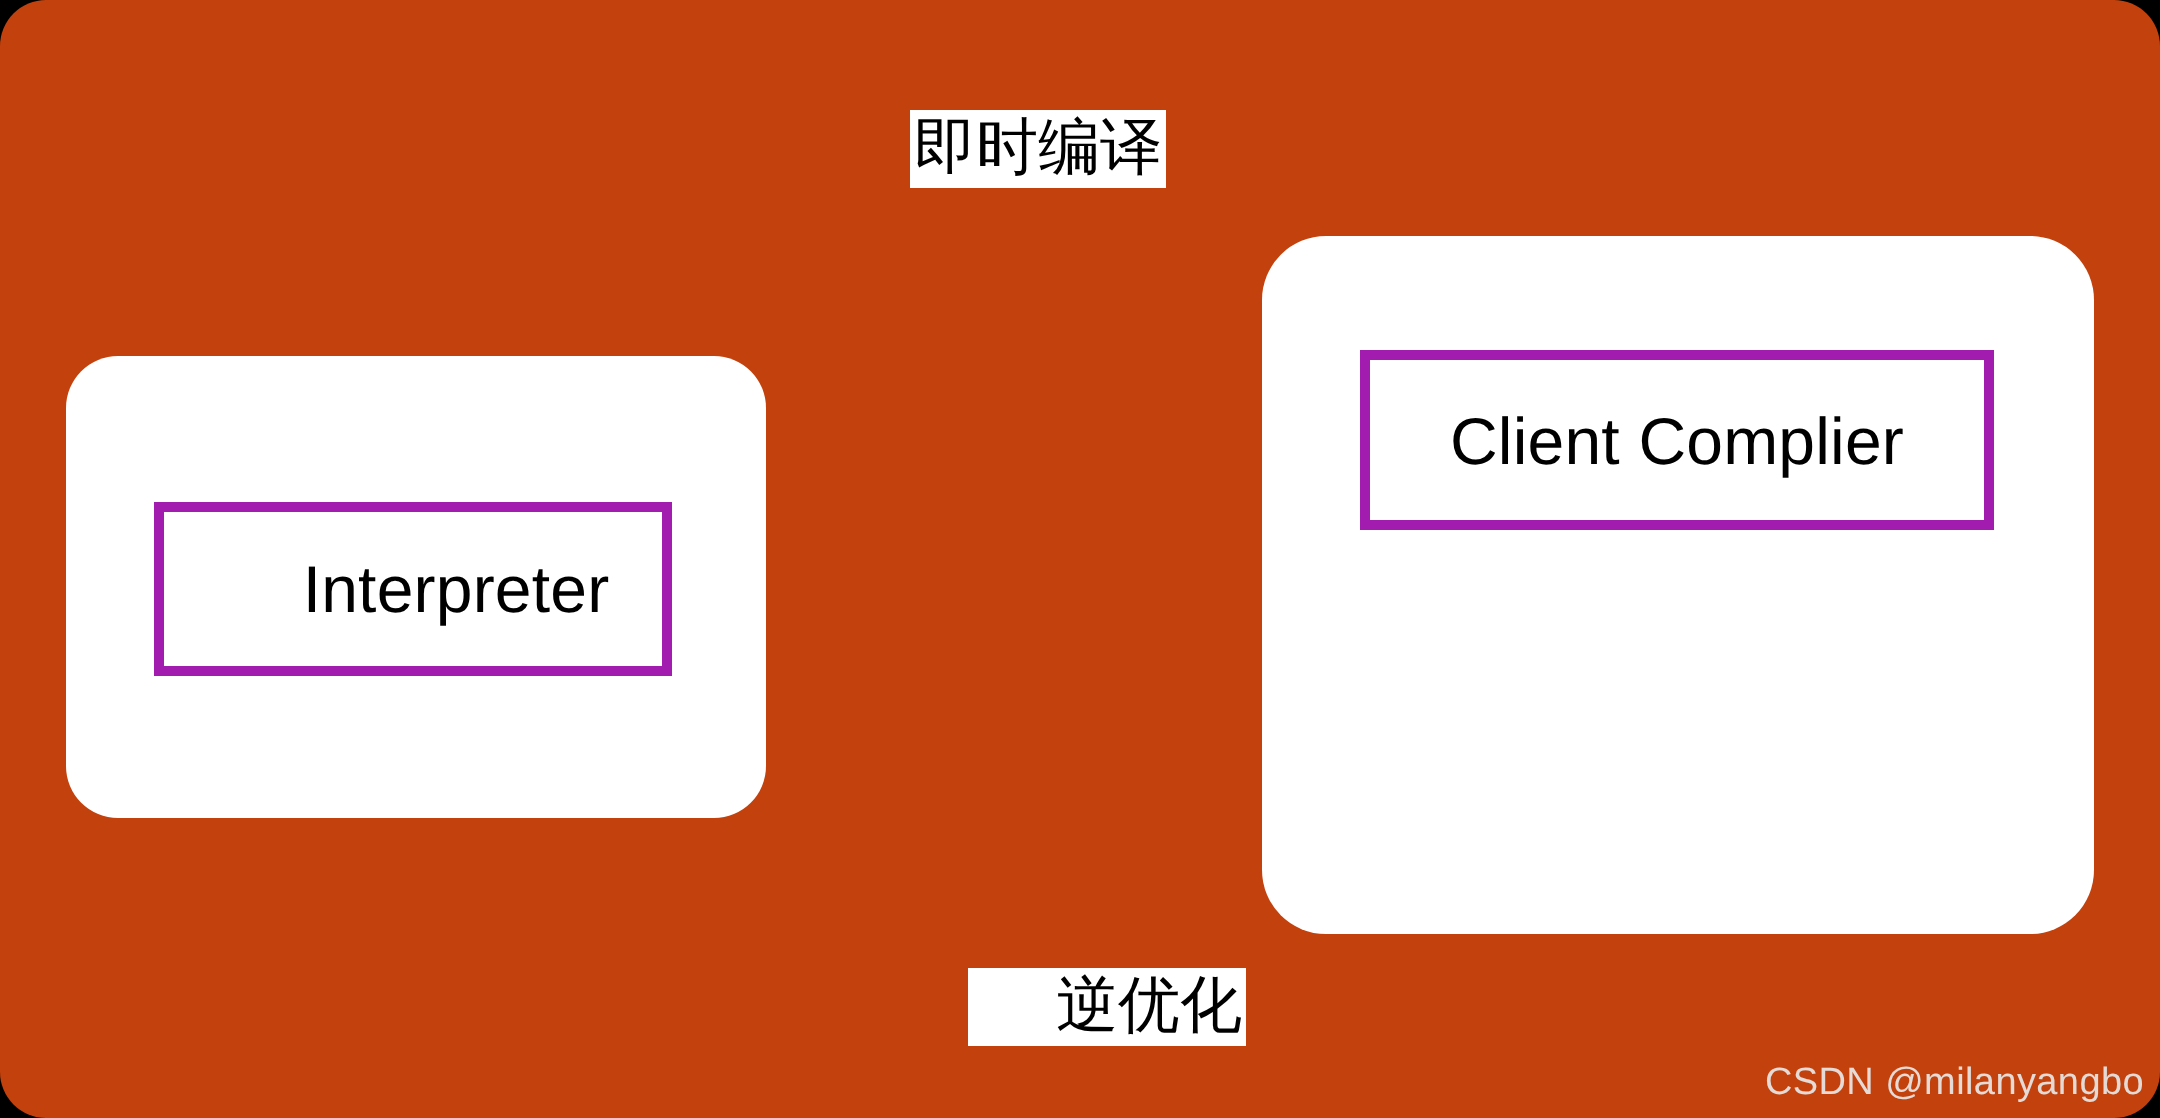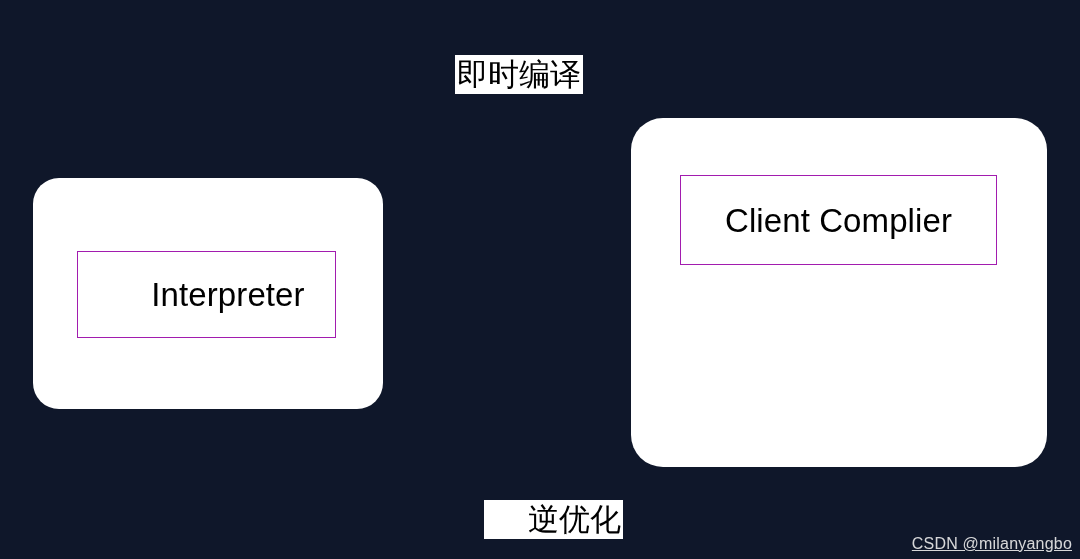--- a/index.html
+++ b/index.html
@@ -4,23 +4,24 @@
 <style>
   html, body {
     margin: 0;
     padding: 0;
     background: #000000;
   }
   #canvas {
     position: relative;
     width: 1080px;
     height: 559px;
-    background: #0f172a;
+    background: #c2410c;
     overflow: hidden;
     font-family: "Liberation Sans", "DejaVu Sans", sans-serif;
+    border-radius: 23px;
   }
 
   
   .panel {
     position: absolute;
     background: #ffffff;
     box-sizing: border-box;
   }
   #panel-interpreter {
     left: 33px;
@@ -34,21 +35,21 @@
     top: 118px;
     width: 416px;
     height: 349px;
     border-radius: 32px;
   }
 
   
   .inner-box {
     position: absolute;
     background: #ffffff;
-    border: 1px solid #a21caf;
+    border: 5px solid #a21caf;
     box-sizing: border-box;
     display: flex;
     align-items: center;
     justify-content: center;
   }
   .inner-box .box-label {
     color: #000000;
     font-size: 33px;
     font-weight: 400;
     letter-spacing: 0.1px;
@@ -87,36 +88,35 @@
     white-space: nowrap;
     padding: 1px 2px;
     box-sizing: border-box;
   }
   #label-jit {
     left: 455px;
     top: 55px;
   }
   #label-deopt {
     left: 484px;
-    top: 500px;
+    top: 484px;
     padding-left: 44px;
   }
 
   
   #watermark {
     position: absolute;
     right: 8px;
     bottom: 6px;
     color: #e8e8e8;
-    font-size: 16px;
+    font-size: 19px;
     font-family: "Liberation Sans", "DejaVu Sans", sans-serif;
     letter-spacing: 0.2px;
     white-space: nowrap;
     opacity: 0.92;
-    text-decoration: underline;
   }
 </style>
 </head>
 <body>
 
 <div id="canvas">
 
   <div class="edge-label" id="label-jit">即时编译</div>
 
   <div class="panel" id="panel-interpreter"></div>

